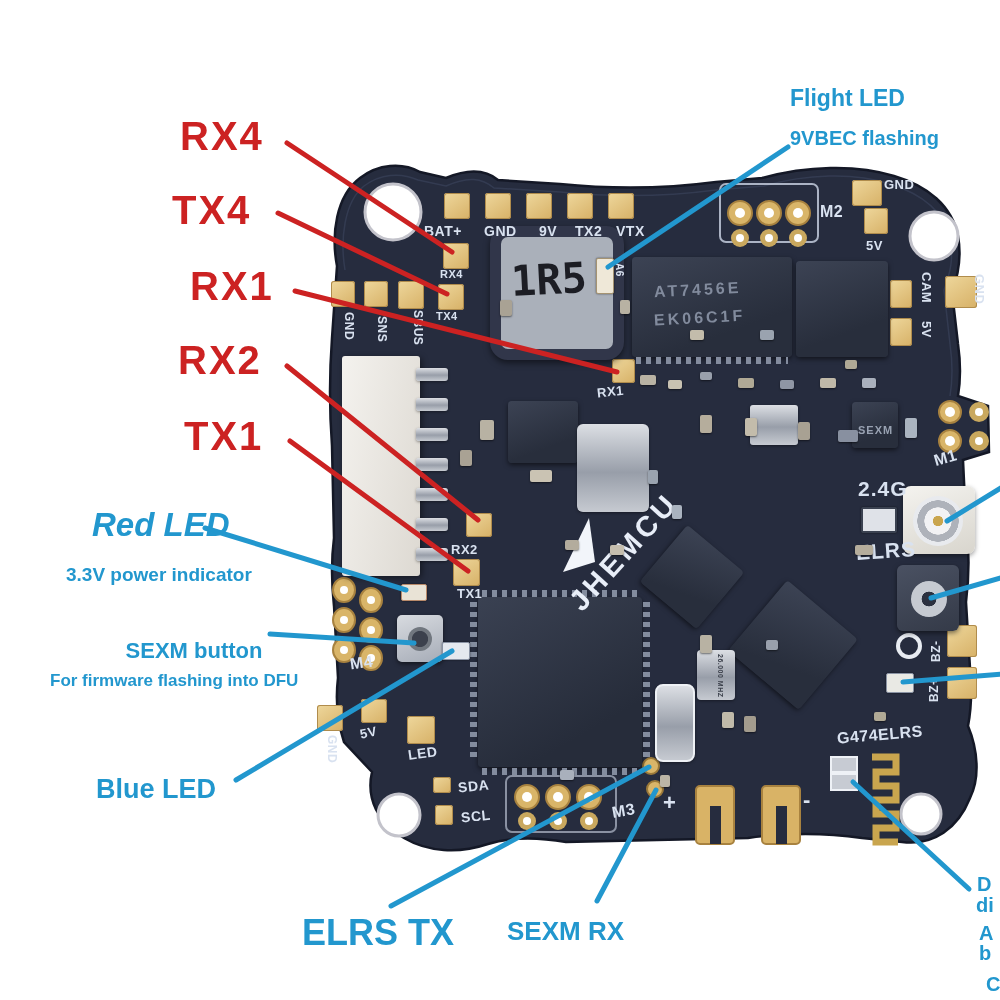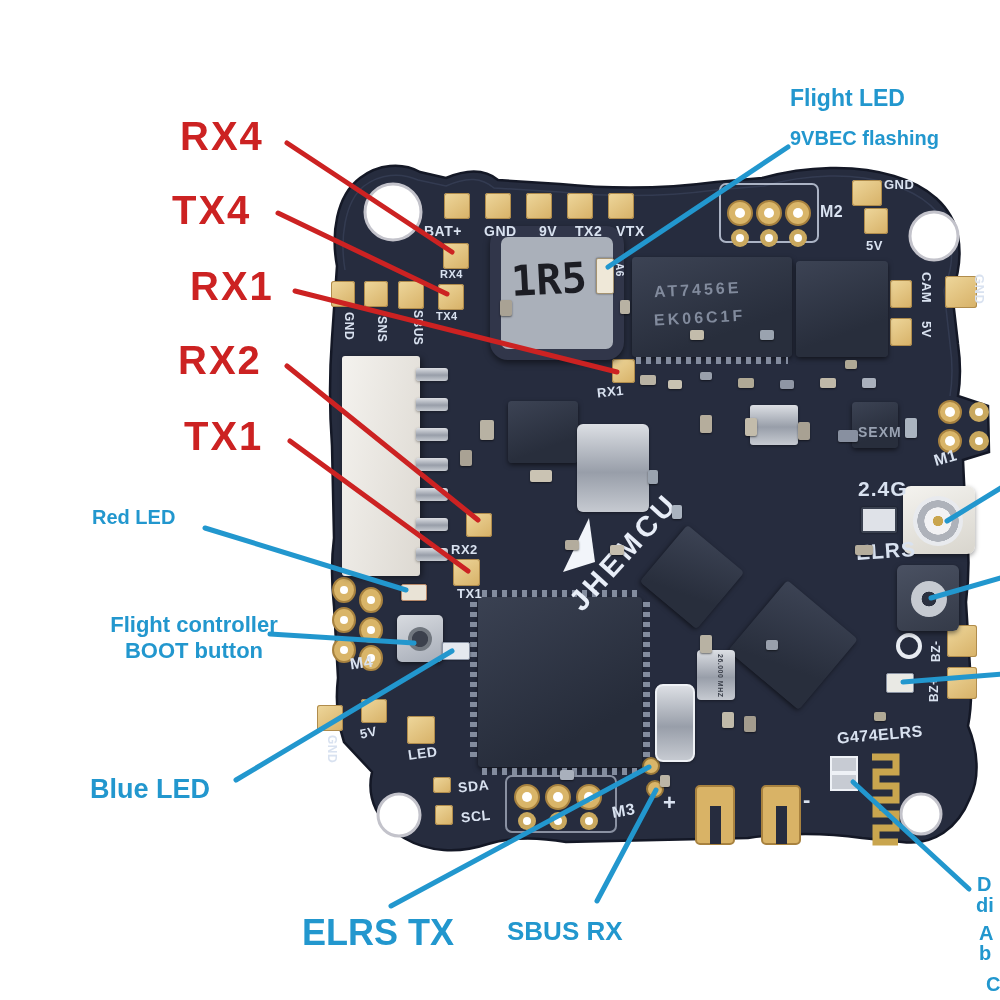--- a/index.html
+++ b/index.html
@@ -221,21 +221,21 @@
     <span style="position:absolute;left:22px;top:52px;color:#828b9d;font-weight:700;font-size:16px;letter-spacing:3px;transform:rotate(-3deg);">EK06C1F</span>
   </div>
   <div class="pinstrip-h" style="left:636px;top:357px;width:152px;"></div>
 
   <div class="chip" style="left:796px;top:261px;width:92px;height:96px;"></div>
 
   <div class="chip" style="left:508px;top:401px;width:70px;height:62px;"></div>
   <div class="metal" style="left:577px;top:424px;width:72px;height:88px;border-radius:6px;"></div>
   <div class="chip" style="left:655px;top:540px;width:74px;height:74px;transform:rotate(40deg);"></div>
   <div class="chip" style="left:852px;top:402px;width:46px;height:46px;">
-    <span style="position:absolute;left:6px;top:22px;color:#99a2b2;font-weight:700;font-size:14px;letter-spacing:1px;">SEXM</span>
+    <span style="position:absolute;left:6px;top:22px;color:#99a2b2;font-weight:700;font-size:11px;letter-spacing:1px;">SEXM</span>
   </div>
   <div class="metal" style="left:750px;top:405px;width:48px;height:40px;"></div>
 
   <div class="chip" style="left:478px;top:597px;width:164px;height:170px;background:linear-gradient(150deg,#3a4152,#262c3a 75%);"></div>
   <div class="pinstrip-h" style="left:482px;top:590px;width:156px;"></div>
   <div class="pinstrip-h" style="left:482px;top:768px;width:156px;"></div>
   <div class="pinstrip-v" style="left:470px;top:602px;height:160px;"></div>
   <div class="pinstrip-v" style="left:643px;top:602px;height:160px;"></div>
 
   <div class="chip" style="left:747px;top:599px;width:92px;height:92px;transform:rotate(40deg);"></div>
@@ -321,31 +321,33 @@
 
   <span class="red-label" style="left:180px;top:116px;">RX4</span>
   <span class="red-label" style="left:172px;top:190px;">TX4</span>
   <span class="red-label" style="left:190px;top:266px;">RX1</span>
   <span class="red-label" style="left:178px;top:340px;">RX2</span>
   <span class="red-label" style="left:184px;top:416px;">TX1</span>
 
   <span class="blue-label" style="left:790px;top:85px;font-size:23px;">Flight LED</span>
   <span class="blue-label" style="left:790px;top:127px;font-size:20px;">9VBEC flashing</span>
 
-  <span class="blue-label" style="left:92px;top:506px;font-size:20px;">Red LED</span>
+  <span class="blue-label" style="left:92px;top:506px;font-size:33px;font-style:italic;">Red LED</span>
+  <span class="blue-label" style="left:66px;top:564px;font-size:19px;">3.3V power indicator</span>
 
   <div class="blue-label" style="left:85px;top:612px;width:218px;text-align:center;font-size:22px;line-height:1.2;">
-    <span>Flight controller</span><br>
-    <span>BOOT button</span>
-  </div>
-
-  <span class="blue-label" style="left:90px;top:774px;font-size:27px;">Blue LED</span>
+    <br>
+    <span>SEXM button</span>
+  </div>
+  <span class="blue-label" style="left:50px;top:671px;font-size:17px;">For firmware flashing into DFU</span>
+
+  <span class="blue-label" style="left:96px;top:774px;font-size:27px;">Blue LED</span>
 
   <span class="blue-label" style="left:302px;top:912px;font-size:36px;">ELRS TX</span>
-  <span class="blue-label" style="left:507px;top:917px;font-size:26px;">SBUS RX</span>
+  <span class="blue-label" style="left:507px;top:917px;font-size:26px;">SEXM RX</span>
 
 
   <span class="blue-label" style="left:977px;top:873px;font-size:20px;">D</span>
   <span class="blue-label" style="left:976px;top:894px;font-size:20px;">di</span>
   <span class="blue-label" style="left:979px;top:922px;font-size:20px;">A</span>
   <span class="blue-label" style="left:979px;top:942px;font-size:20px;">b</span>
   <span class="blue-label" style="left:986px;top:973px;font-size:20px;">C</span>
 </div>
 
 </body></html>

